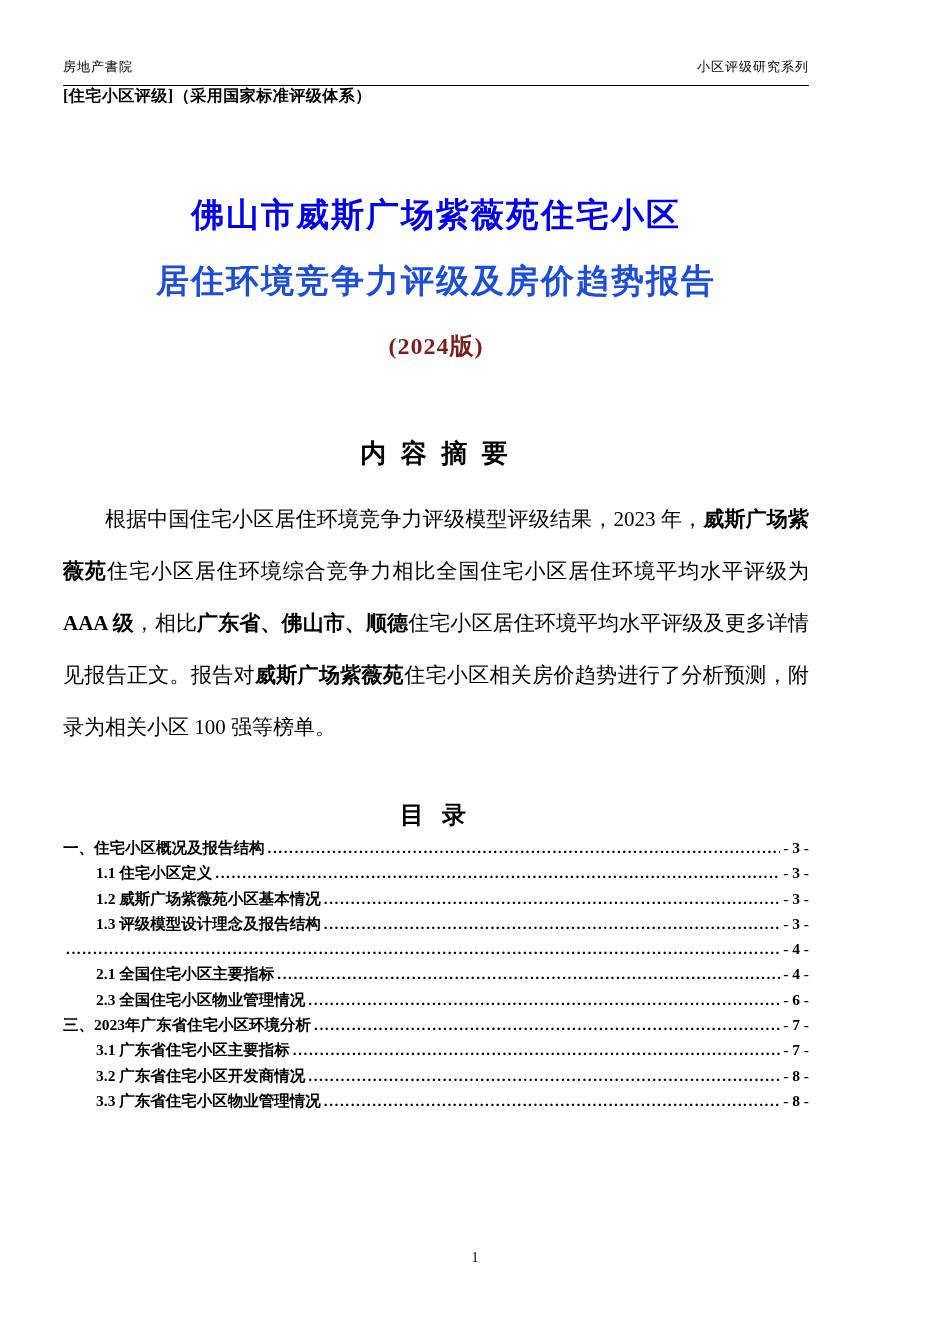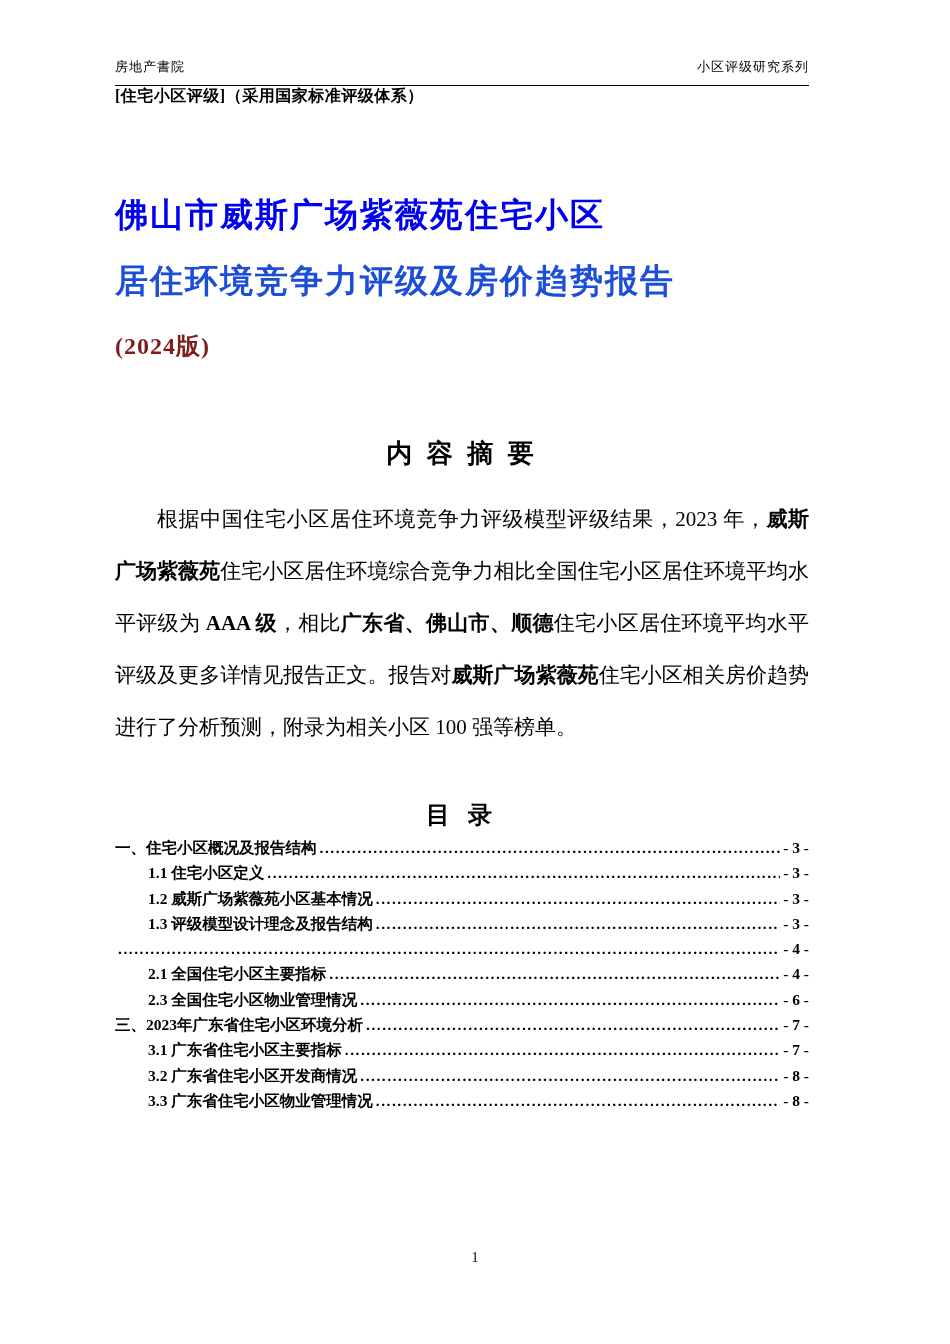--- a/index.html
+++ b/index.html
@@ -9,21 +9,21 @@
   }
   .page {
     position: relative;
     width: 950px;
     height: 1344px;
     margin: 0 auto;
     background: #ffffff;
     font-family: "Liberation Serif", "DejaVu Serif", serif;
     color: #000000;
     box-sizing: border-box;
-    padding: 58px 141px 0 115px;
+    padding: 58px 141px 0 63px;
     overflow: hidden;
   }
 
   
   .doc-header {
     display: flex;
     justify-content: space-between;
     align-items: baseline;
     font-size: 13px;
     letter-spacing: 1px;
@@ -35,21 +35,21 @@
   }
 
   
   .tag-line {
     font-size: 16px;
     font-weight: bold;
     letter-spacing: 0.5px;
   }
 
   
-  .title-block { }
+  .title-block { text-align: center; }
   .title-line {
     margin: 0;
     font-size: 33px;
     font-weight: bold;
     letter-spacing: 2px;
     line-height: 1;
   }
   .title-line1 { margin-top: 92px; }
   .title-line2 { margin-top: 33px; }
   .edition {

